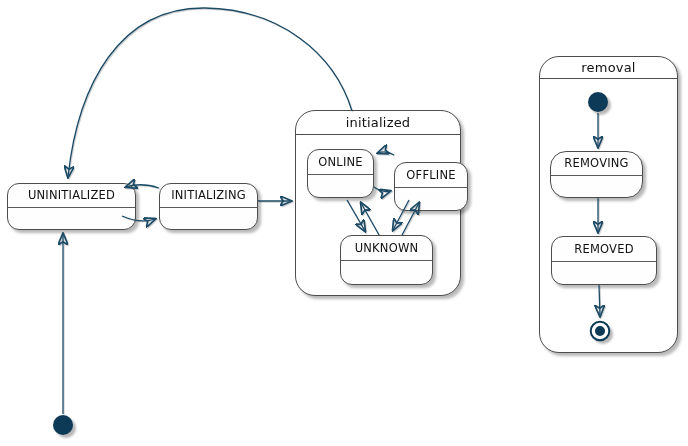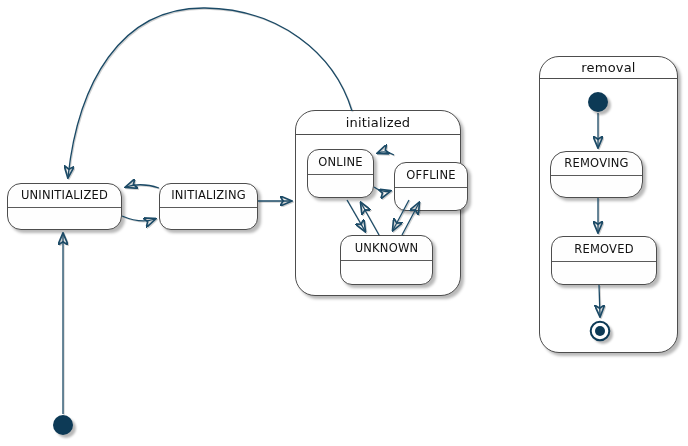--- a/index.html
+++ b/index.html
@@ -25,21 +25,21 @@
   }
   .composite .ctitle{
     display:flex;align-items:center;justify-content:center;
     font-size:13px;color:#111;border-bottom:1px solid #4d4d4d;letter-spacing:.2px;
   }
   #composite-initialized{left:295px;top:110px;width:166px;height:186px;}
   #composite-initialized .ctitle{height:23px;}
   #composite-removal{left:539px;top:56px;width:139px;height:297px;}
   #composite-removal .ctitle{height:21px;}
 
-  #state-uninitialized{left:7px;top:183px;width:115px;height:47px;border-radius:14px;}
+  #state-uninitialized{left:7px;top:183px;width:129px;height:47px;}
   #state-initializing{left:159px;top:183px;width:99px;height:47px;}
   #state-online{left:307px;top:149px;width:67px;height:49px;}
   #state-offline{left:394px;top:162px;width:74px;height:49px;}
   #state-unknown{left:340px;top:235px;width:93px;height:50px;}
   #state-removing{left:550px;top:151px;width:93px;height:47px;border-radius:16px;}
   #state-removed{left:551px;top:236px;width:106px;height:49px;}
 
   svg.arrows{position:absolute;left:0;top:0;width:688px;height:446px;pointer-events:none;}
   svg.arrows path,svg.arrows line{
     stroke:#1b4a66;stroke-width:1.3;fill:none;

